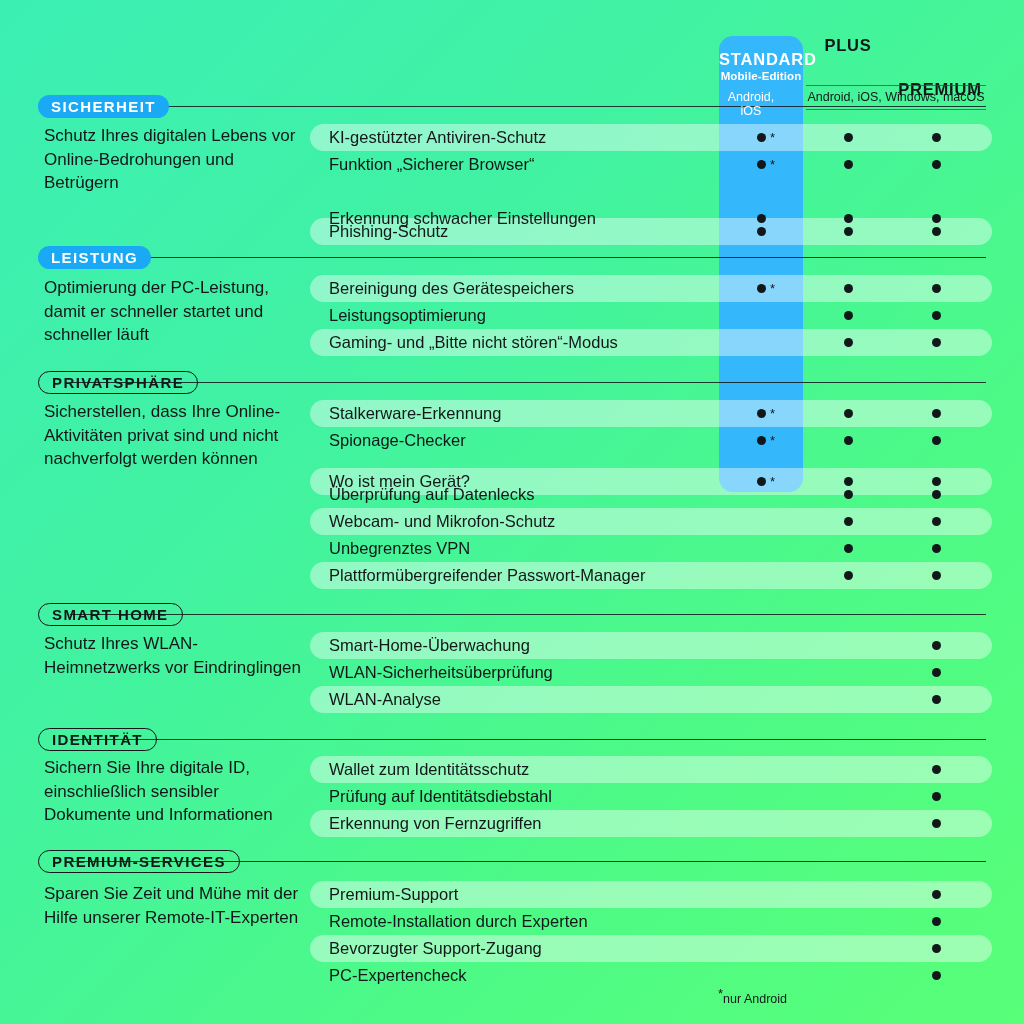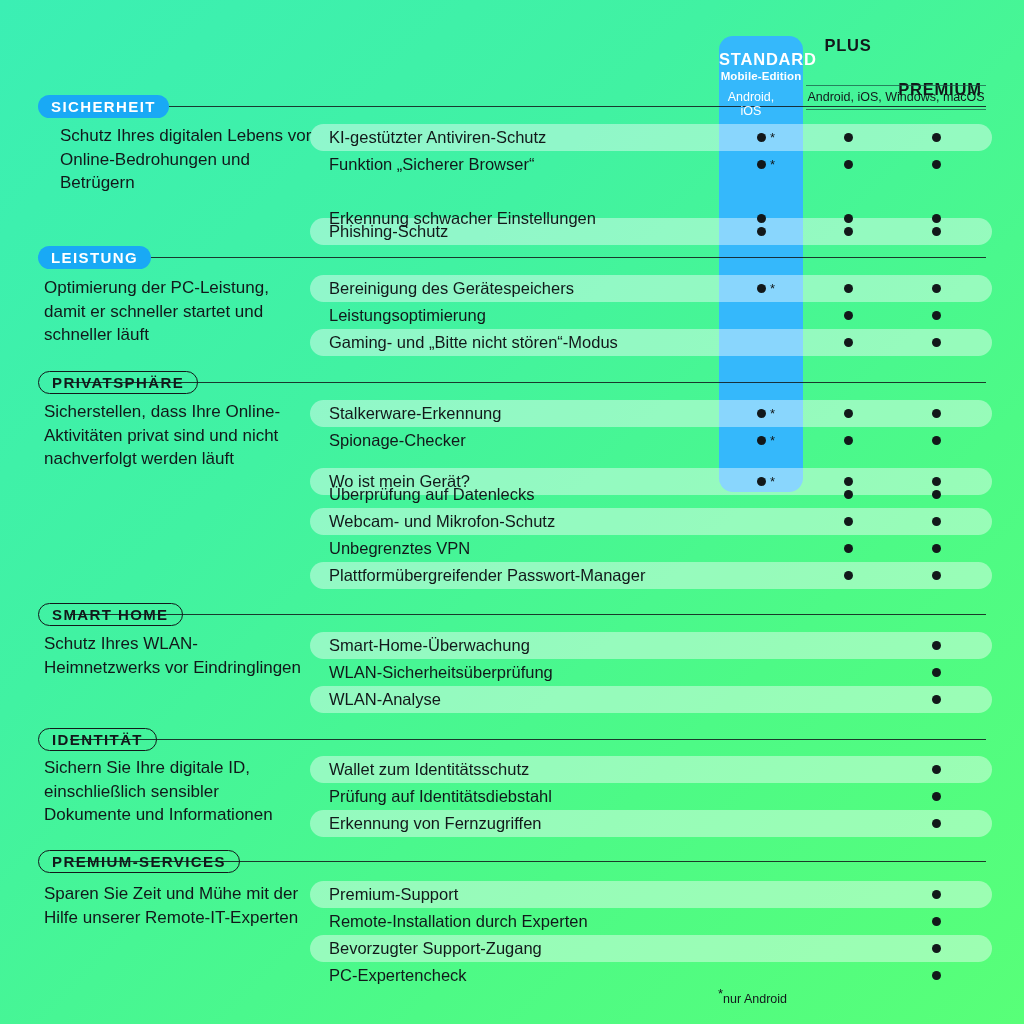--- a/index.html
+++ b/index.html
@@ -167,21 +167,21 @@
   <div class="plat-line" id="plat-line-top"></div>
   <div class="plat-txt" id="plat-standard">Android, iOS</div>
   <div class="plat-txt" id="plat-rest">Android, iOS, Windows, macOS</div>
   <div class="plat-line" id="plat-line-bot"></div>
 </div>
 
 <div id="sections-root">
     <div class="section">
       <div class="pill filled" style="top: 95px;">SICHERHEIT</div>
       <div class="pill-line" style="top: 106px; left: 68px; width: 918px;"></div>
-      <div class="blurb" style="top: 124px; margin-left: 16px;">Schutz Ihres digitalen Lebens vor Online-Bedrohungen und Betrügern</div>
+      <div class="blurb" style="top: 124px;">Schutz Ihres digitalen Lebens vor Online-Bedrohungen und Betrügern</div>
       <div class="row stripe" style="top: 124px;">
         <div class="row-label">KI-gestützter Antiviren-Schutz</div>
         <div class="dot c0"></div>
         <div class="star c0">*</div>
         <div class="dot c1"></div>
         <div class="dot c2"></div>
       </div>
       <div class="row" style="top: 151px;">
         <div class="row-label">Funktion „Sicherer Browser“</div>
         <div class="dot c0"></div>
@@ -220,21 +220,21 @@
       </div>
       <div class="row stripe" style="top: 329px;">
         <div class="row-label">Gaming- und „Bitte nicht stören“-Modus</div>
         <div class="dot c1"></div>
         <div class="dot c2"></div>
       </div>
     </div>
     <div class="section">
       <div class="pill outline" style="top: 371px;">PRIVATSPHÄRE</div>
       <div class="pill-line" style="top: 382px; left: 70px; width: 916px;"></div>
-      <div class="blurb" style="top: 400px;">Sicherstellen, dass Ihre Online-Aktivitäten privat sind und nicht nachverfolgt werden läuft</div>
+      <div class="blurb" style="top: 400px;">Sicherstellen, dass Ihre Online-Aktivitäten privat sind und nicht nachverfolgt werden können</div>
       <div class="row stripe" style="top: 400px;">
         <div class="row-label">Stalkerware-Erkennung</div>
         <div class="dot c0"></div>
         <div class="star c0">*</div>
         <div class="dot c1"></div>
         <div class="dot c2"></div>
       </div>
       <div class="row" style="top: 427px;">
         <div class="row-label">Spionage-Checker</div>
         <div class="dot c0"></div>

